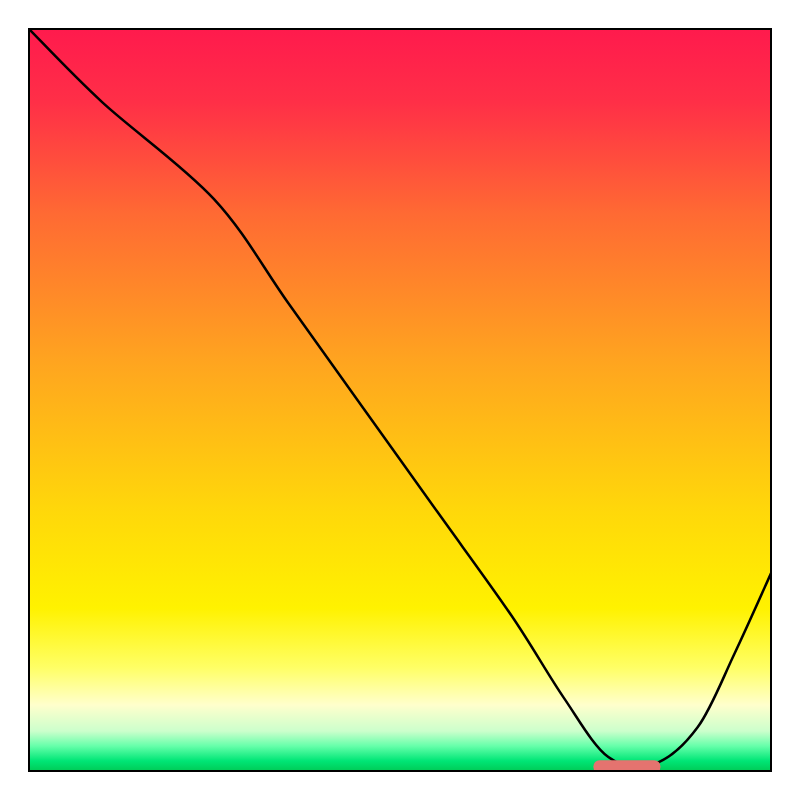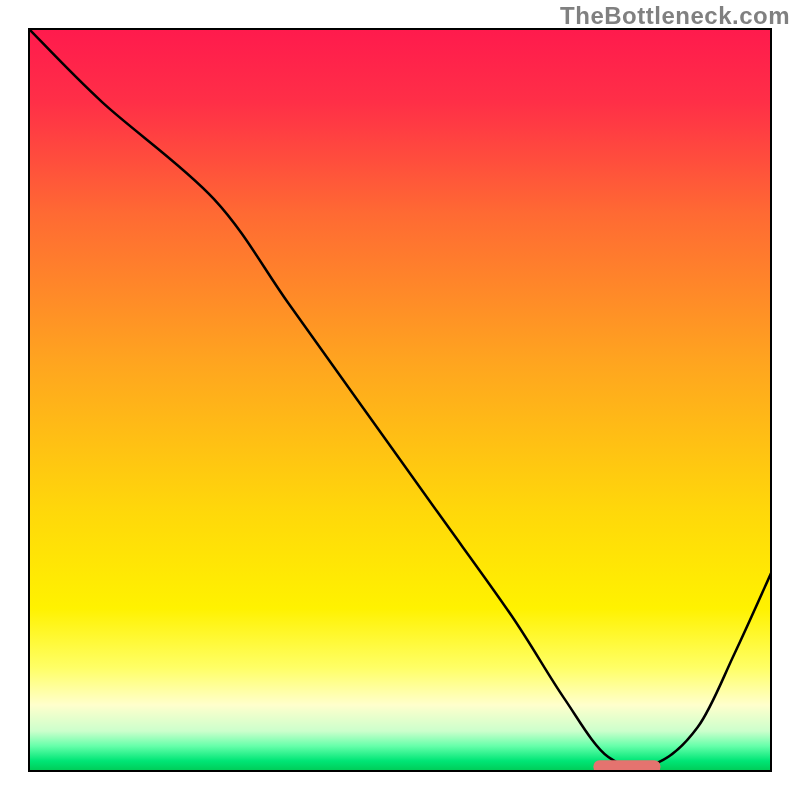--- a/index.html
+++ b/index.html
@@ -51,21 +51,20 @@
     box-sizing: border-box;
     z-index: 3;
     pointer-events: none;
   }
 </style>
 </head>
 <body>
 
 <div class="container">
 
-  <div class="watermark">TheBottleneck.com</div>
 
   <div class="plot-area">
 
     <svg class="gradient-bg" viewBox="0 0 744 744" preserveAspectRatio="none">
       <defs>
         <linearGradient id="bgGrad" x1="0" y1="0" x2="0" y2="1">
             <stop offset="0.00%" stop-color="#ff1a4d"></stop>
             <stop offset="10.00%" stop-color="#ff2f47"></stop>
             <stop offset="25.00%" stop-color="#ff6a33"></stop>
             <stop offset="45.00%" stop-color="#ffa51f"></stop>

